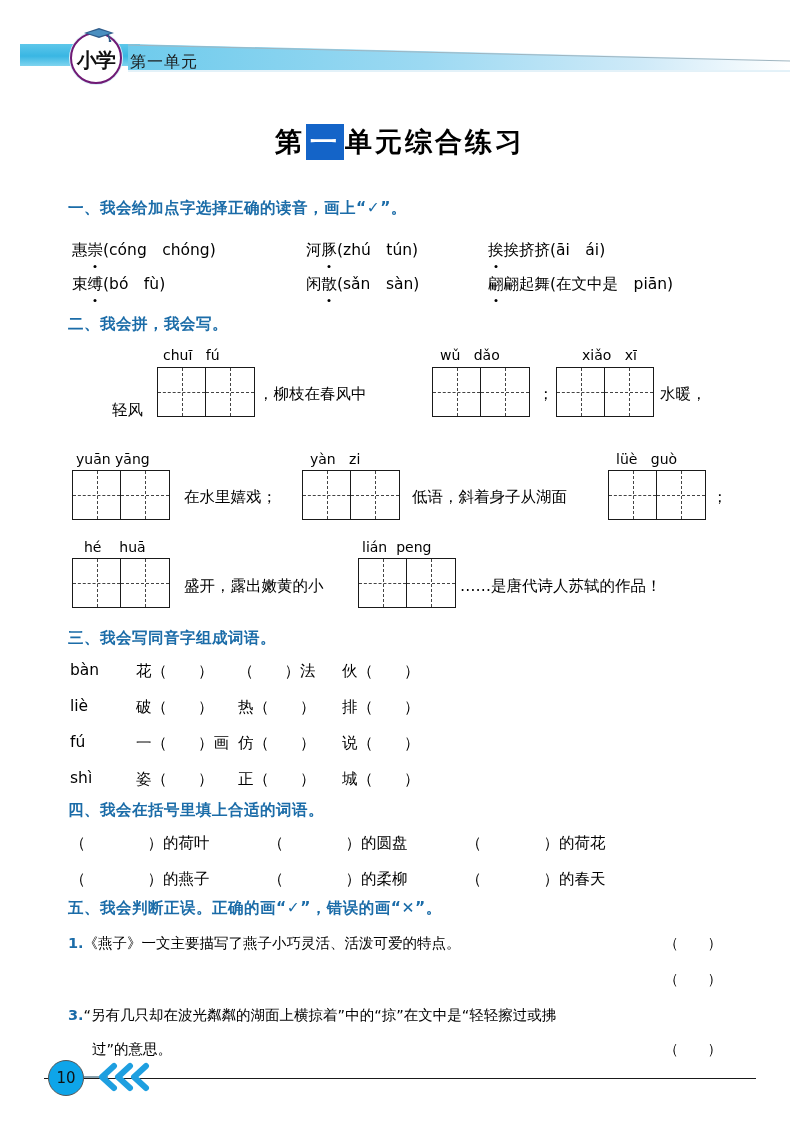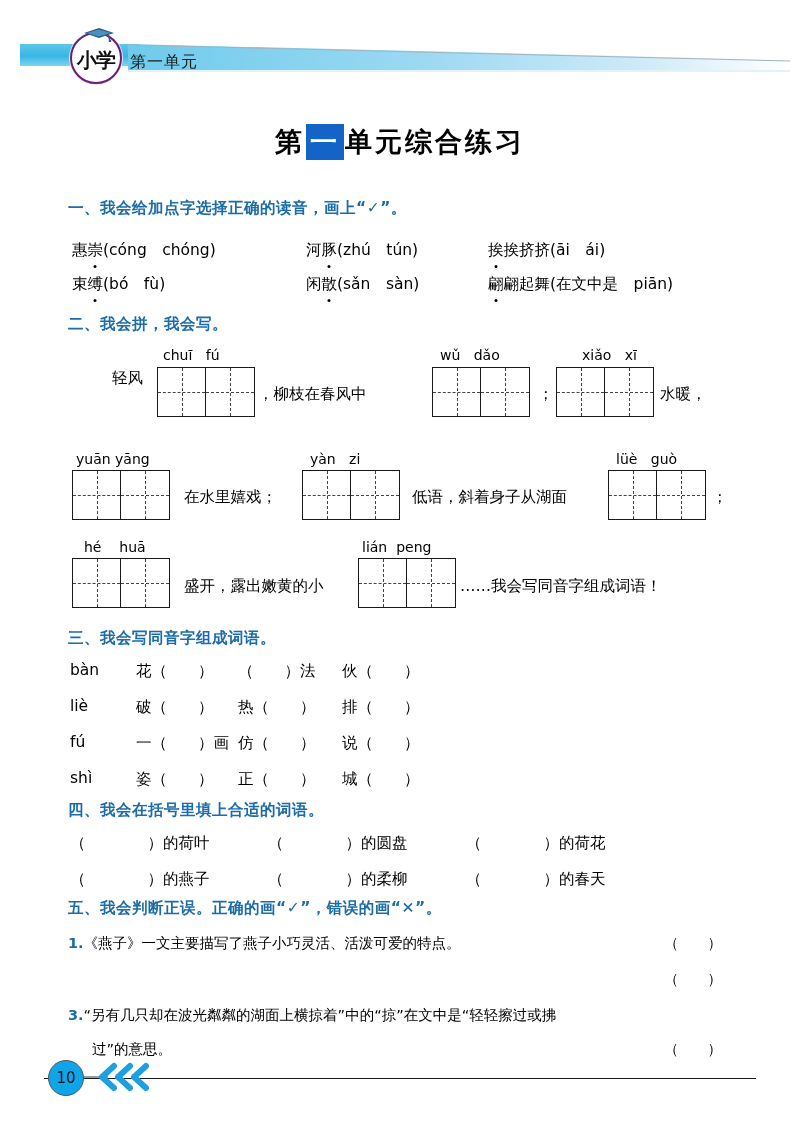--- a/index.html
+++ b/index.html
@@ -193,21 +193,21 @@
   </div>
   <div class="txt" style="left:306px; top:274px;">
     <span>闲</span><span class="dotchar">散</span><span></span><span>(sǎn　sàn)</span>
   </div>
   <div class="txt" style="left:488px; top:274px;">
     <span></span><span class="dotchar">翩</span><span>翩起舞</span><span>(在文中是　piān)</span>
   </div>
 
   <div class="sec-head" style="left:68px; top:314px;">二、我会拼，我会写。</div>
 
-  <div class="txt" style="left:112px; top:368px;">轻风</div>
+  <div class="txt" style="left:112px; top:400px;">轻风</div>
 
   <div class="py" style="left:163px; top:347px;">
     <span>chuī</span>&nbsp;&nbsp;&nbsp;<span>fú</span>
   </div>
   <div class="grid" style="left:157px; top:367px;">
     <div class="cell"></div>
     <div class="cell"></div>
   </div>
 
   <div class="txt" style="left:258px; top:384px;">，柳枝在春风中</div>
@@ -273,21 +273,21 @@
   <div class="txt" style="left:184px; top:576px;">盛开，露出嫩黄的小</div>
 
   <div class="py" style="left:362px; top:539px;">
     <span>lián</span>&nbsp;&nbsp;<span>peng</span>
   </div>
   <div class="grid" style="left:358px; top:558px;">
     <div class="cell"></div>
     <div class="cell"></div>
   </div>
 
-  <div class="txt" style="left:460px; top:576px;">……我会写同音字组成词语！</div>
+  <div class="txt" style="left:460px; top:576px;">……是唐代诗人苏轼的作品！</div>
 
   <div class="sec-head" style="left:68px; top:628px;">三、我会写同音字组成词语。</div>
 
   <div class="txt" style="left:70px; top:661px;">bàn</div>
   <div class="txt" style="left:136px; top:661px;">花（　　）</div>
   <div class="txt" style="left:238px; top:661px;">（　　）法</div>
   <div class="txt" style="left:342px; top:661px;">伙（　　）</div>
 
   <div class="txt" style="left:70px; top:697px;">liè</div>
   <div class="txt" style="left:136px; top:697px;">破（　　）</div>

